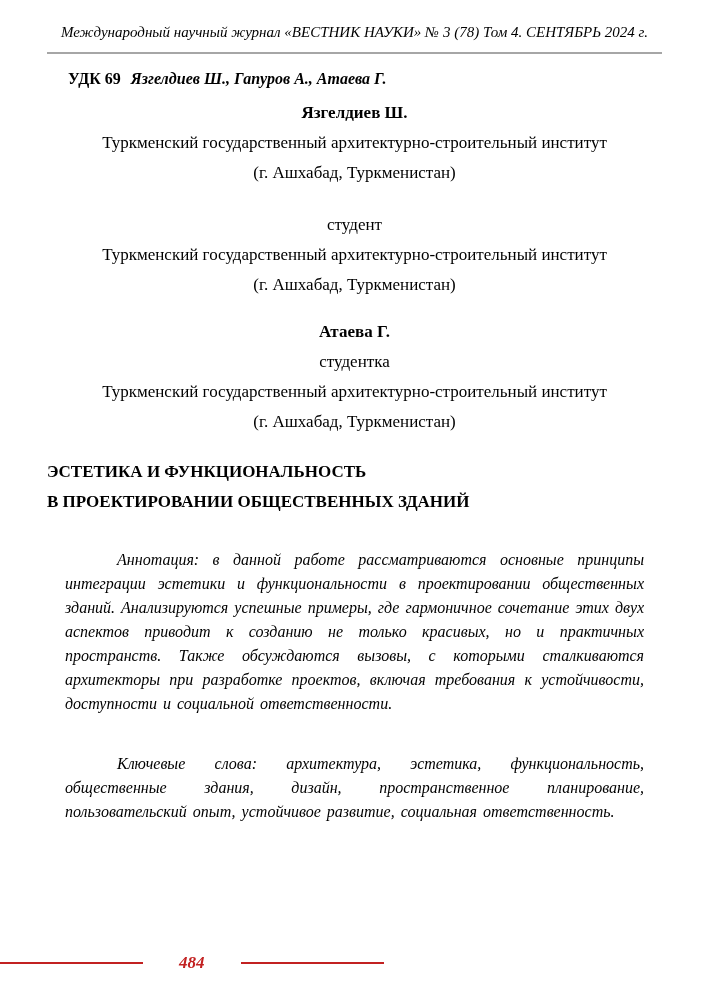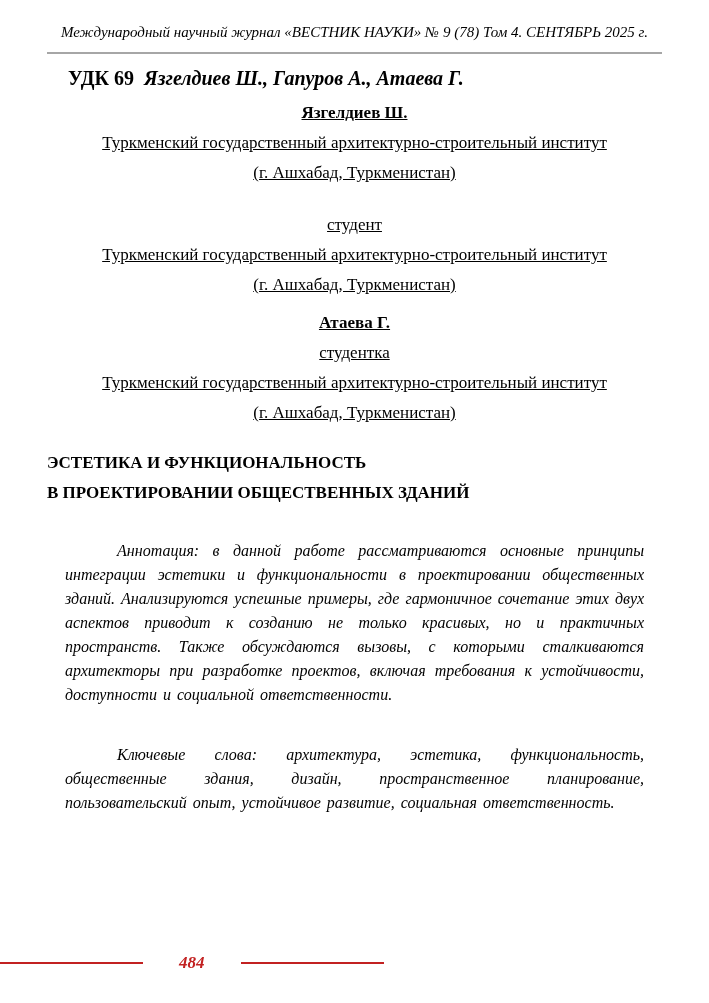--- a/index.html
+++ b/index.html
@@ -23,35 +23,34 @@
     white-space: nowrap;
   }
   .header-divider {
     margin: 11px 47px 0 47px;
     border: 0;
     border-top: 2px solid #a6a6a6;
     height: 0;
   }
   .udk-line {
     margin: 16px 47px 8px 68px;
-    font-size: 20px;
+    font-size: 16px;
     font-weight: bold;
     line-height: 17px;
   }
   .udk-label { font-weight: bold; margin-right: 10px; }
   .udk-authors { font-weight: bold; font-style: italic; }
   .author-block {
     text-align: center;
     font-size: 17px;
     line-height: 30px;
-    text-decoration: underline;
   }
   .author-block.first { margin-top: 11px; }
   .author-block.second { margin-top: 22px; }
-  .author-block.third { margin-top: 8px; }
+  .author-block.third { margin-top: 17px; }
   .author-name { font-weight: bold; }
   .article-title {
     margin: 20px 47px 0 47px;
     text-align: left;
     font-size: 17px;
     font-weight: bold;
     line-height: 30px;
   }
   .paragraph {
     margin: 0 65px;
@@ -86,21 +85,21 @@
     font-weight: bold;
     font-style: italic;
     line-height: 20px;
   }
 </style>
 </head>
 <body>
 
 <div class="page">
 
-  <div class="journal-header">Международный научный журнал «ВЕСТНИК НАУКИ» № 9 (78) Том 4. СЕНТЯБРЬ 2025 г.</div>
+  <div class="journal-header">Международный научный журнал «ВЕСТНИК НАУКИ» № 3 (78) Том 4. СЕНТЯБРЬ 2024 г.</div>
 
   <hr class="header-divider">
 
   <div class="udk-line">
     <span class="udk-label">УДК 69</span><span class="udk-authors">Язгелдиев Ш., Гапуров А., Атаева Г.</span>
   </div>
 
   <div class="author-block first">
     <div class="author-name">Язгелдиев Ш.</div>
     <div class="author-affiliation">Туркменский государственный архитектурно-строительный институт</div>

